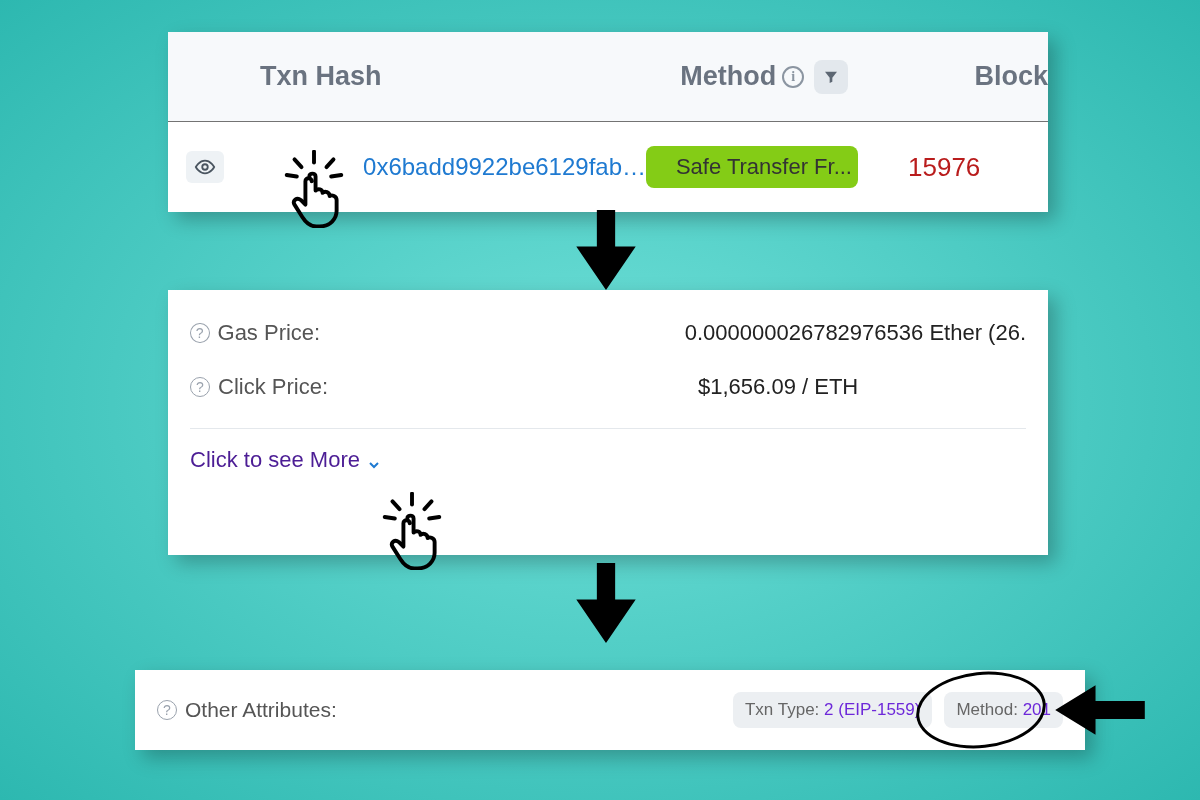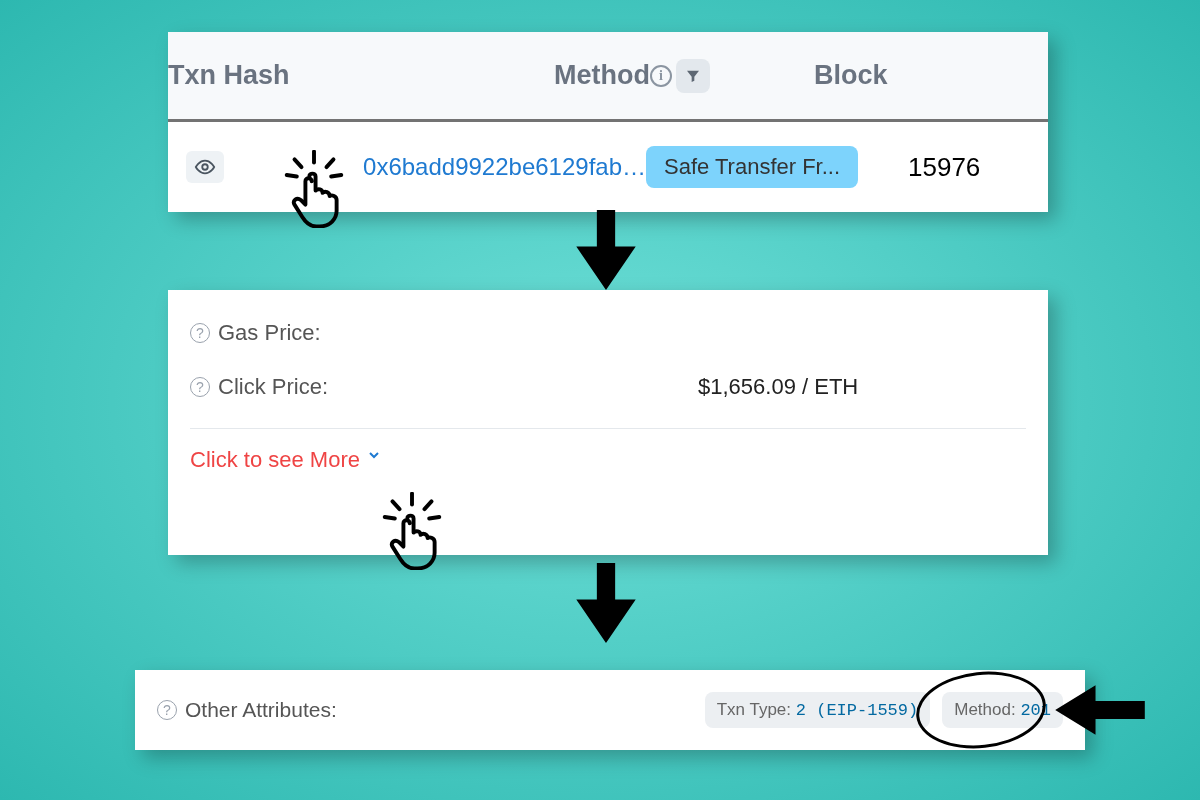--- a/index.html
+++ b/index.html
@@ -22,27 +22,29 @@
   
   #panel1 {
     left: 168px; top: 32px;
     width: 880px; height: 180px;
   }
   .p1-header {
     display: flex;
     align-items: center;
     height: 90px;
     background: #f7f9fb;
-    border-bottom: 3px solid #737373;
+    border-bottom: 1px solid #737373;
+    padding-left: 92px;
     font-size: 27px;
     font-weight: 700;
     color: #6a7380;
+    justify-content: space-between;
   }
   .p1-col-txn   { width: 386px; }
-  .p1-col-meth  { width: 260px; display:flex; align-items:center; }
+  .p1-col-meth  { width: 260px; display:flex; align-items:center; gap:6px; }
   .p1-col-block { }
 
   .info-circ {
     width:22px;height:22px;border:2px solid #8b95a1;border-radius:50%;
     display:inline-flex;align-items:center;justify-content:center;
     font-size:14px;color:#8b95a1;font-family:serif;
   }
   .filter-chip {
     width:34px;height:34px;border-radius:8px;background:#e3e8ed;
     display:inline-flex;align-items:center;justify-content:center;margin-left:4px;
@@ -53,60 +55,60 @@
     display:flex;align-items:center;height:90px;
     padding-left:18px;font-size:24px;text-align:right;
   }
   .eye-chip {
     width:38px;height:32px;border-radius:6px;background:#eef2f5;
     display:flex;align-items:center;justify-content:center;margin-right:36px;
   }
   .eye-chip svg{width:22px;height:22px;fill:none;stroke:#4a5560;stroke-width:2;}
   .txn-link{color:#1f7ad1;width:386px;white-space:nowrap;overflow:hidden;}
   .method-chip{
-    background:#7dd3fc;border-radius:8px;padding:8px 18px;
+    background:#84cc16;border-radius:8px;padding:8px 6px;
     font-size:22px;color:#333;width:212px;white-space:nowrap;overflow:hidden;
     margin-right:50px;
   }
-  .block-link{color:#000000;font-size:26px;}
+  .block-link{color:#b91c1c;font-size:26px;}
 
   
   #panel2{
     left:168px;top:290px;width:880px;height:265px;
     padding:30px 22px 18px 22px;
   }
   .detail-row{
     display:flex;align-items:center;font-size:22px;color:#444;
     margin-bottom:28px;
   }
   .help-circ{
     width:20px;height:20px;border:1.5px solid #9aa2ad;border-radius:50%;
     display:inline-flex;align-items:center;justify-content:center;
     font-size:14px;color:#9aa2ad;margin-right:8px;
   }
   .detail-label{width:480px;color:#555;}
   .detail-value{color:#222;white-space:nowrap;}
   .hr{height:1px;background:#e4e8ec;margin:14px 0 18px 0;}
   .see-more{
-    color:#ef4444;font-size:22px;display:inline-flex;align-items:flex-start;cursor:pointer;
+    color:#4c1d95;font-size:22px;display:inline-flex;align-items:flex-end;cursor:pointer;
   }
   .chev{margin-left:6px;}
 
   
   #panel3{
     left:135px;top:670px;width:950px;height:80px;
     display:flex;align-items:center;padding:0 22px;font-size:21px;
   }
   .attr-label{display:flex;align-items:center;color:#555;}
   .attr-spacer{flex:1;}
   .pill{
     background:#eceff2;border-radius:8px;padding:8px 12px;
     font-size:17px;color:#666;margin-left:12px;
   }
-  .pill b{color:#0369a1;font-weight:500;font-family:Liberation Mono, monospace;}
+  .pill b{color:#6d28d9;font-weight:500;}
 
   
   .arrow-down{position:absolute;}
   .arrow-down svg{width:72px;height:80px;fill:#000;}
   .arrow-left{position:absolute;}
   .arrow-left svg{width:90px;height:56px;fill:#000;}
 
   .hand-cursor{position:absolute;pointer-events:none;}
   .hand-cursor svg{width:78px;height:78px;fill:none;stroke:#000;stroke-width:5;stroke-linecap:round;stroke-linejoin:round;}
 
@@ -160,20 +162,21 @@
 <div class="arrow-down" style="left:570px;top:210px;">
   <svg viewBox="0 0 60 70">
       <path d="M22 0h16v32h18L30 70 4 32h18z"></path>
     </svg>
 </div>
 
 <div id="panel2" class="panel">
   <div class="detail-row">
     <span class="help-circ">?</span>
     <span class="detail-label">Gas Price:</span>
+    <span class="detail-value">0.000000026782976536 Ether (26.</span>
   </div>
   <div class="detail-row">
     <span class="help-circ">?</span>
     <span class="detail-label">Click Price:</span>
     <span class="detail-value">$1,656.09 / ETH</span>
   </div>
   <div class="hr"></div>
   <a class="see-more">
     <span>Click to see More</span>
     <svg class="chev" width="16" height="16" viewBox="0 0 24 24" fill="none" stroke="#1f7ad1" stroke-width="3">

